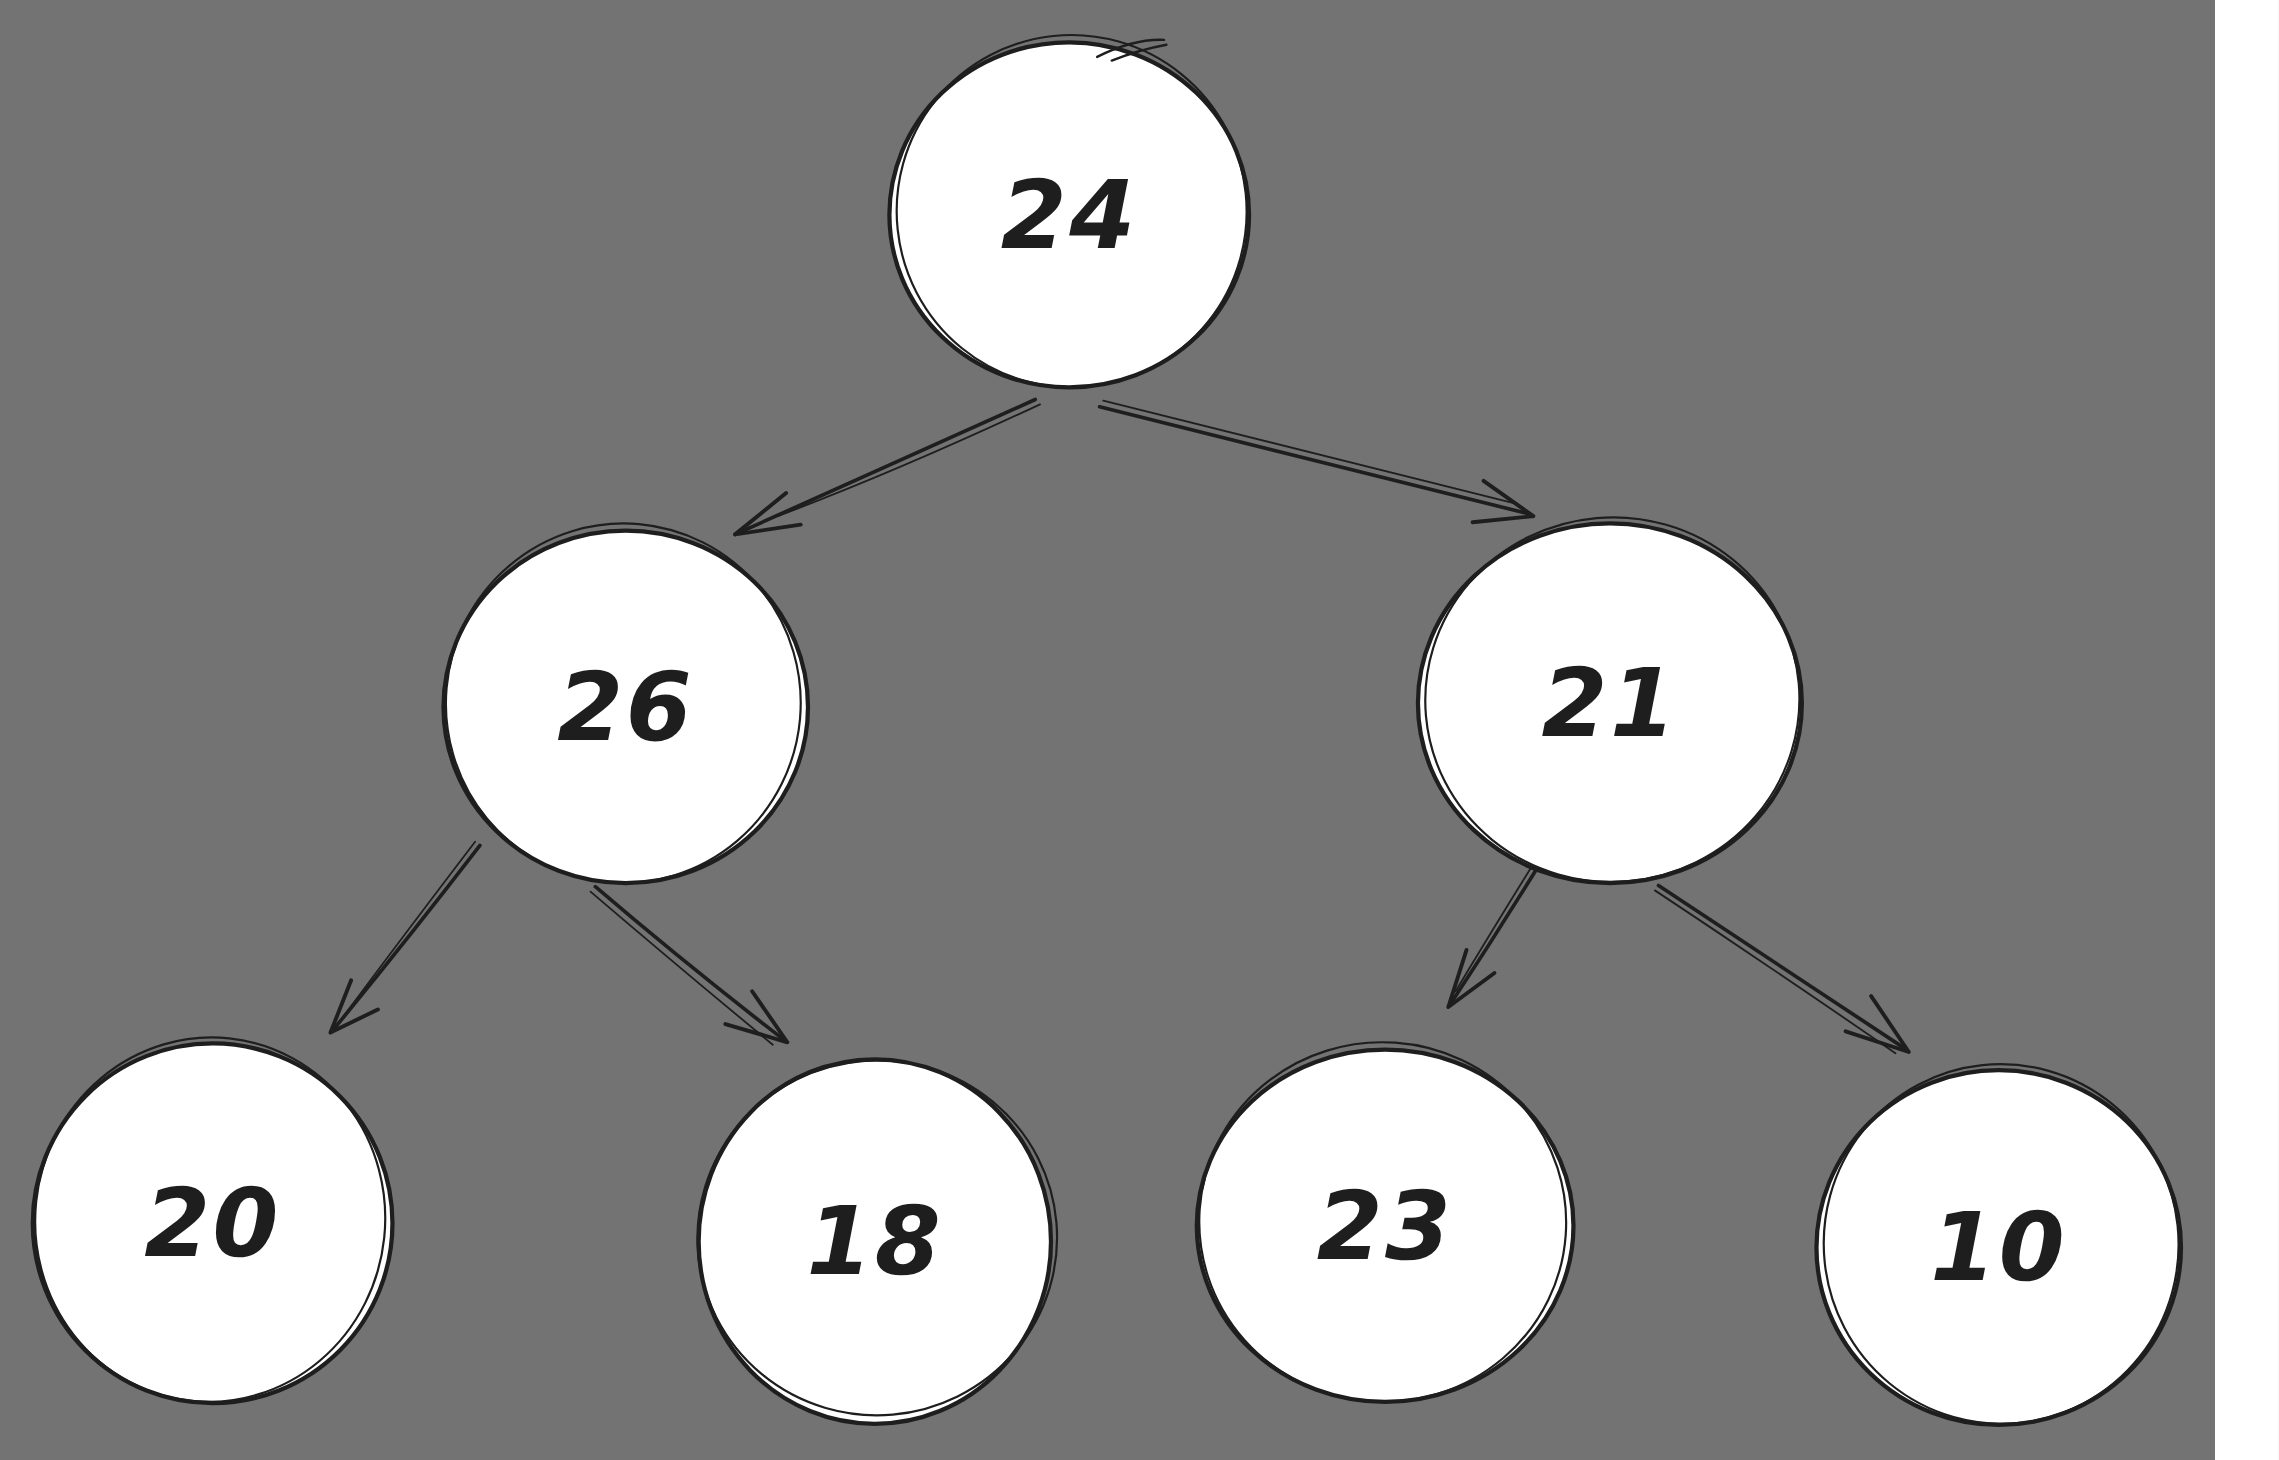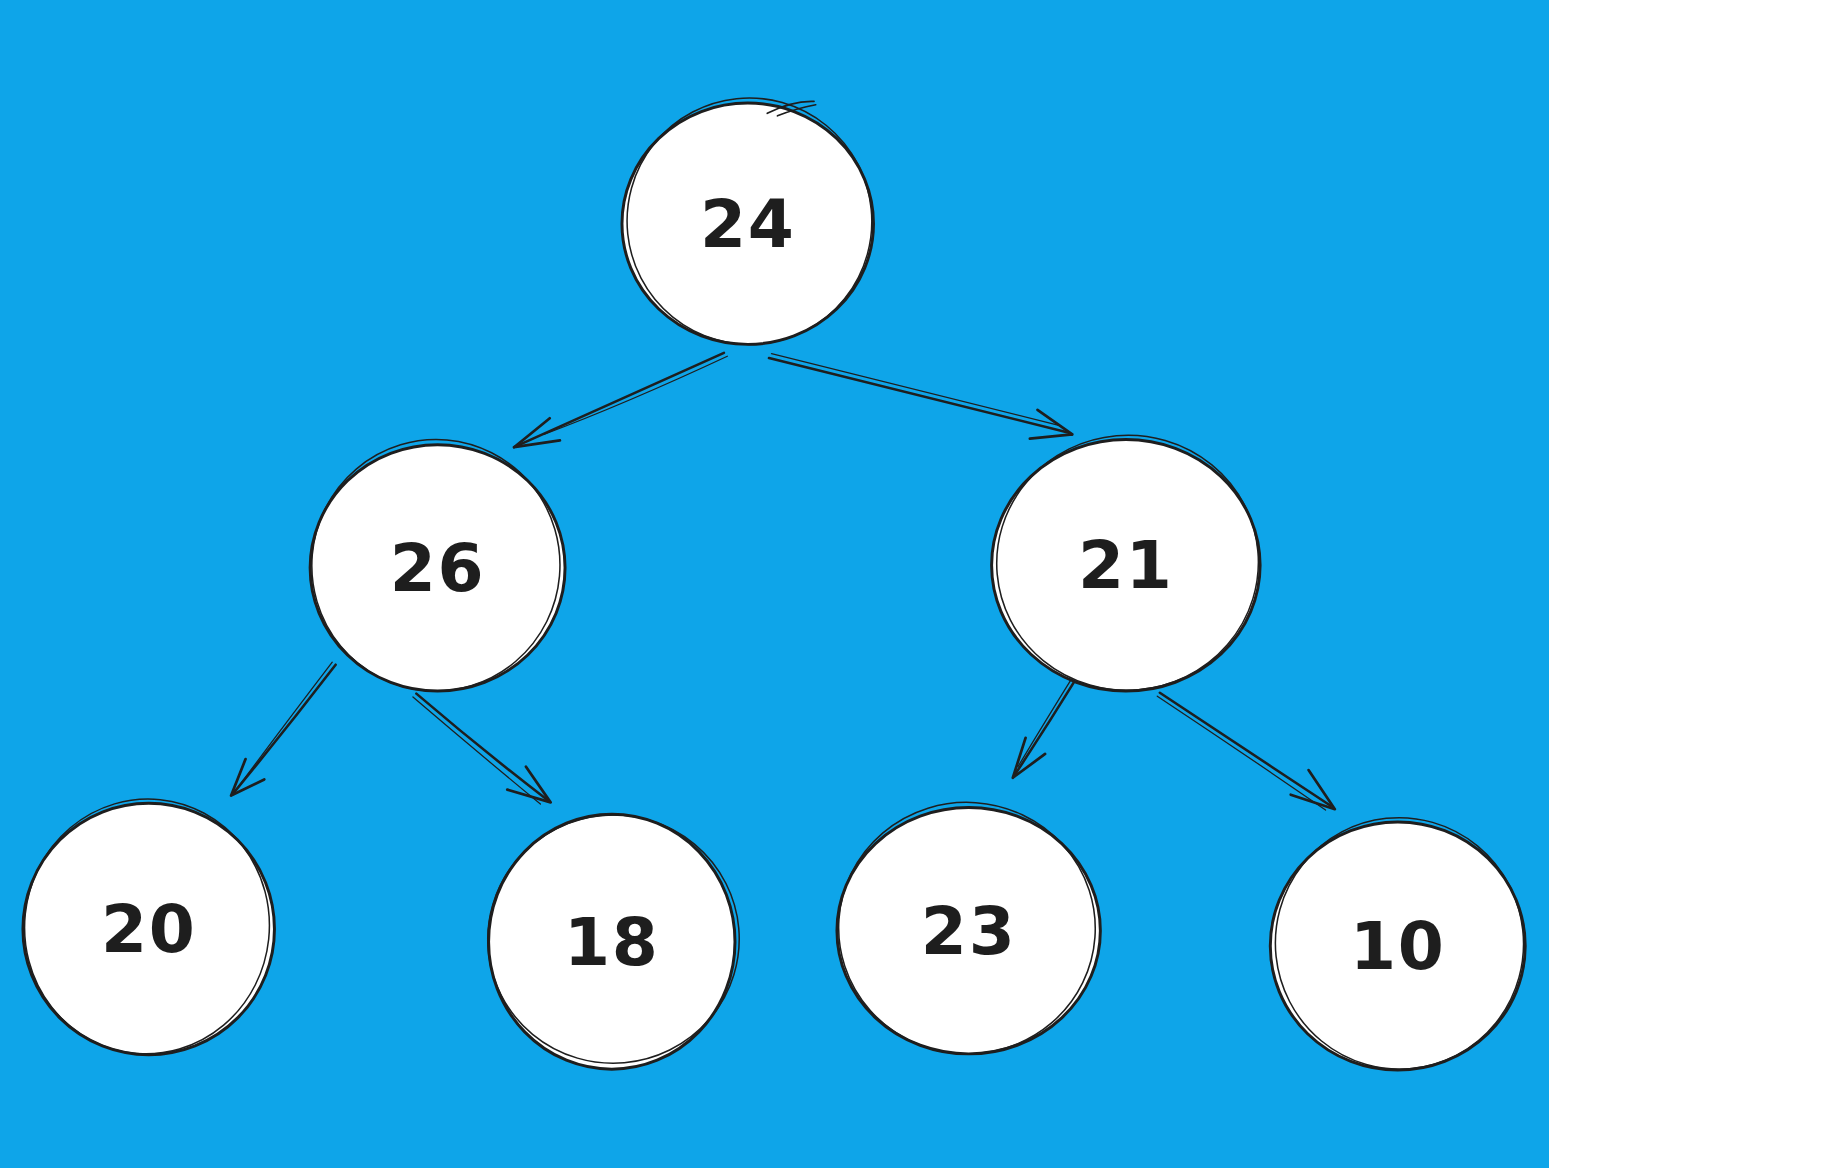--- a/index.html
+++ b/index.html
@@ -2,24 +2,25 @@
 <html><head>
 <meta charset="utf-8">
 <style>
   html, body {
     margin: 0;
     padding: 0;
     background: #ffffff;
   }
   .canvas {
     position: relative;
-    width: 1549px;
+    width: 1772px;
     height: 1168px;
-    background: #0ea5e9;
+    background: #737373;
     overflow: hidden;
+    font-style: italic;
   }
   svg.diagram {
     position: absolute;
     left: 0;
     top: 0;
     width: 100%;
     height: 100%;
   }
   .node-outline {
     fill: #ffffff;

